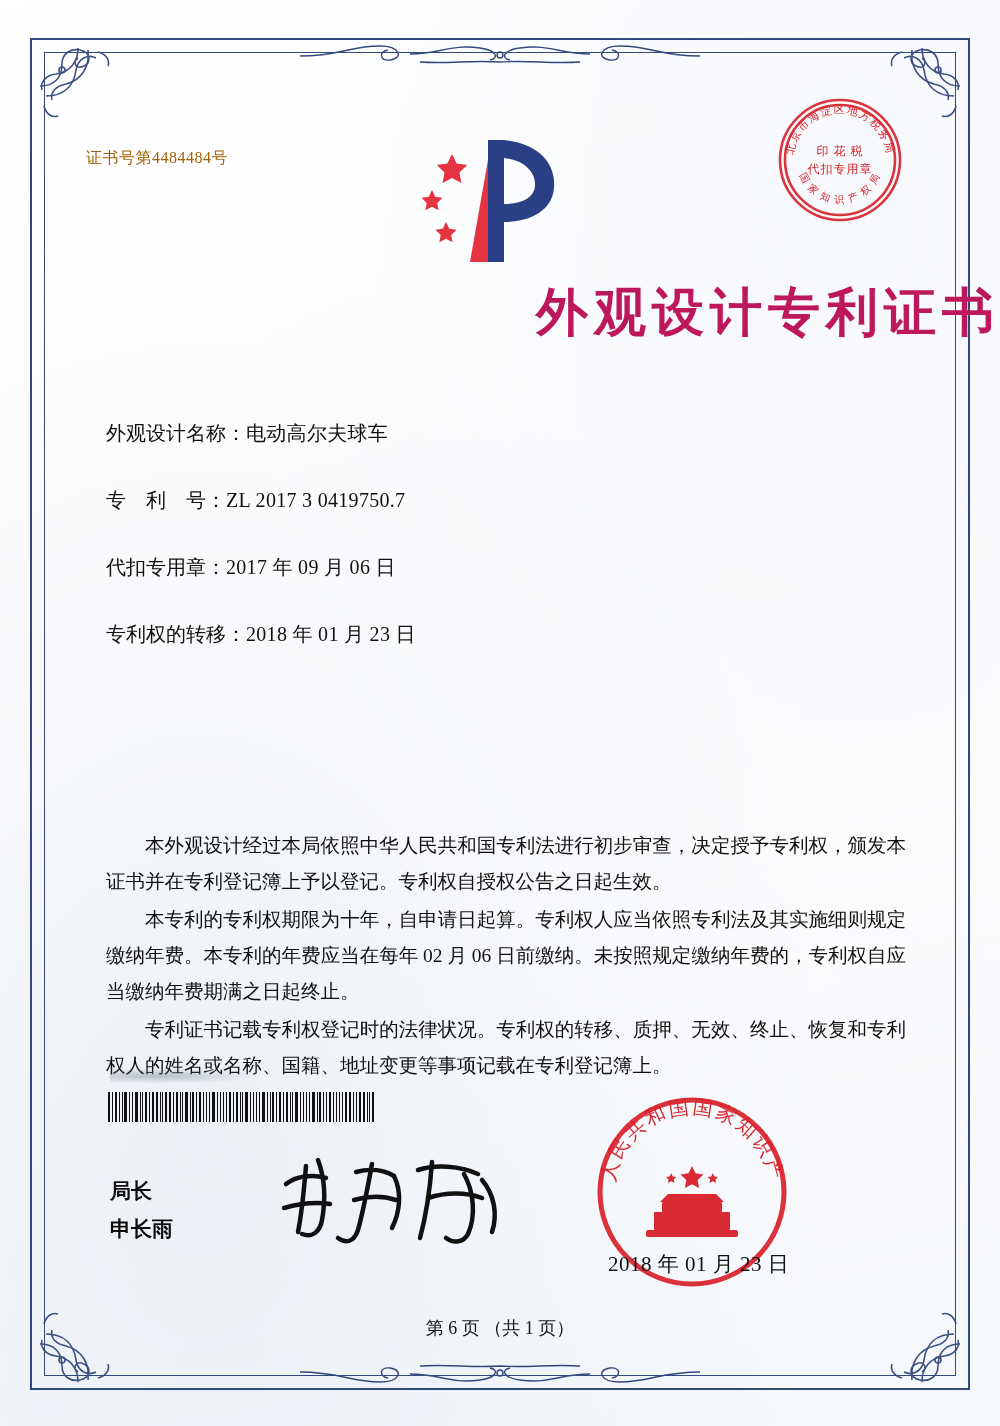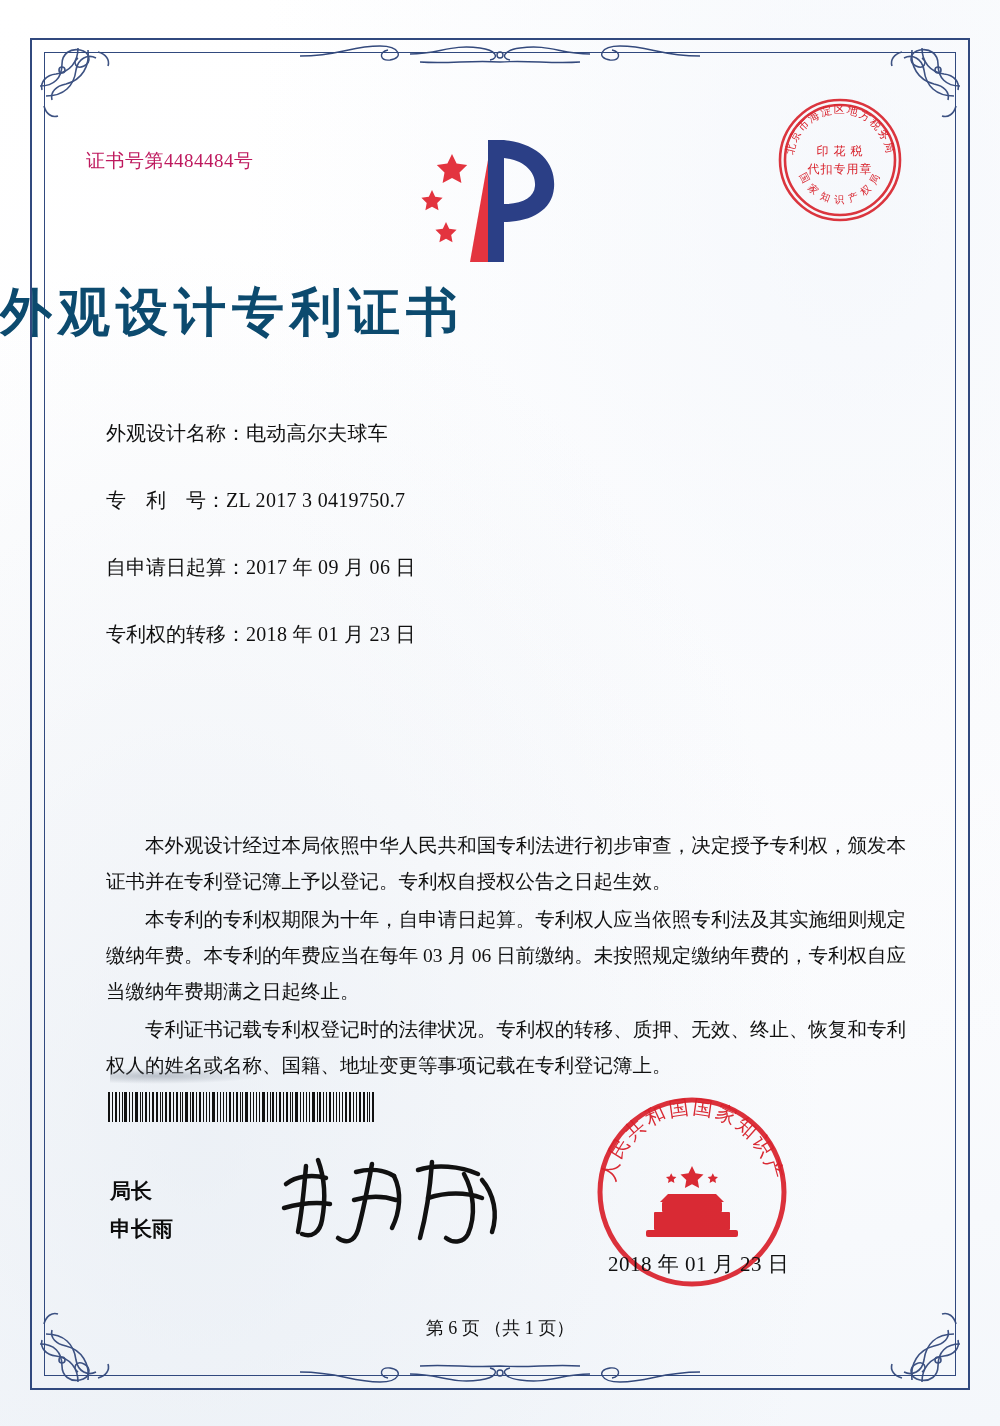--- a/index.html
+++ b/index.html
@@ -68,22 +68,22 @@
     color: #33497c;
     transform: scaleY(-1);
   }
   .edge-top svg, .edge-bottom svg { width:100%; height:100%; display:block; }
 
   
   .cert-no {
     position: absolute;
     left: 86px;
     top: 148px;
-    font-size: 19px;
-    color: #be185d;
+    font-size: 16px;
+    color: #a16207;
     letter-spacing: .5px;
     white-space: nowrap;
   }
   .logo {
     position: absolute;
     left: 400px;
     top: 130px;
     width: 180px;
     height: 145px;
   }
@@ -95,25 +95,25 @@
     top: 95px;
     width: 130px;
     height: 130px;
   }
   .stamp-top svg { width: 100%; height: 100%; display:block; }
 
   .title {
     position: absolute;
     left: 0; right: 0;
     top: 278px;
-    text-align: left;
+    text-align: right;
     font-size: 52px;
     font-weight: bold;
     letter-spacing: 6px;
-    color: #0c4a6e;
+    color: #be185d;
     font-family: "Liberation Serif", "DejaVu Serif", serif;
   }
 
   
   .fields {
     position: absolute;
     left: 106px;
     top: 420px;
     width: 790px;
   }
@@ -328,30 +328,30 @@
   <div class="title">外观设计专利证书</div>
 
   <div class="fields">
     <div class="field">
       <span class="label">外观设计名称：</span><span class="value">电动高尔夫球车</span>
     </div>
     <div class="field">
       <span class="label">专　利　号：</span><span class="value">ZL 2017 3 0419750.7</span>
     </div>
     <div class="field">
-      <span class="label">自申请日起算：</span><span class="value">2017 年 09 月 06 日</span>
+      <span class="label">代扣专用章：</span><span class="value">2017 年 09 月 06 日</span>
     </div>
     <div class="field">
       <span class="label">专利权的转移：</span><span class="value">2018 年 01 月 23 日</span>
     </div>
   </div>
 
   <div class="body-text">
     <p>本外观设计经过本局依照中华人民共和国专利法进行初步审查，决定授予专利权，颁发本证书并在专利登记簿上予以登记。专利权自授权公告之日起生效。</p>
-    <p>本专利的专利权期限为十年，自申请日起算。专利权人应当依照专利法及其实施细则规定缴纳年费。本专利的年费应当在每年 03 月 06 日前缴纳。未按照规定缴纳年费的，专利权自应当缴纳年费期满之日起终止。</p>
+    <p>本专利的专利权期限为十年，自申请日起算。专利权人应当依照专利法及其实施细则规定缴纳年费。本专利的年费应当在每年 02 月 06 日前缴纳。未按照规定缴纳年费的，专利权自应当缴纳年费期满之日起终止。</p>
     <p>专利证书记载专利权登记时的法律状况。专利权的转移、质押、无效、终止、恢复和专利权人的姓名或名称、国籍、地址变更等事项记载在专利登记簿上。</p>
   </div>
 
   <div class="smudge"></div>
   <div class="barcode" id="barcode">
       <i style="width: 3px;"></i>
       <i style="width: 1px;"></i>
       <i style="width: 2px;"></i>
       <i style="width: 1px;"></i>
       <i style="width: 1px;"></i>

